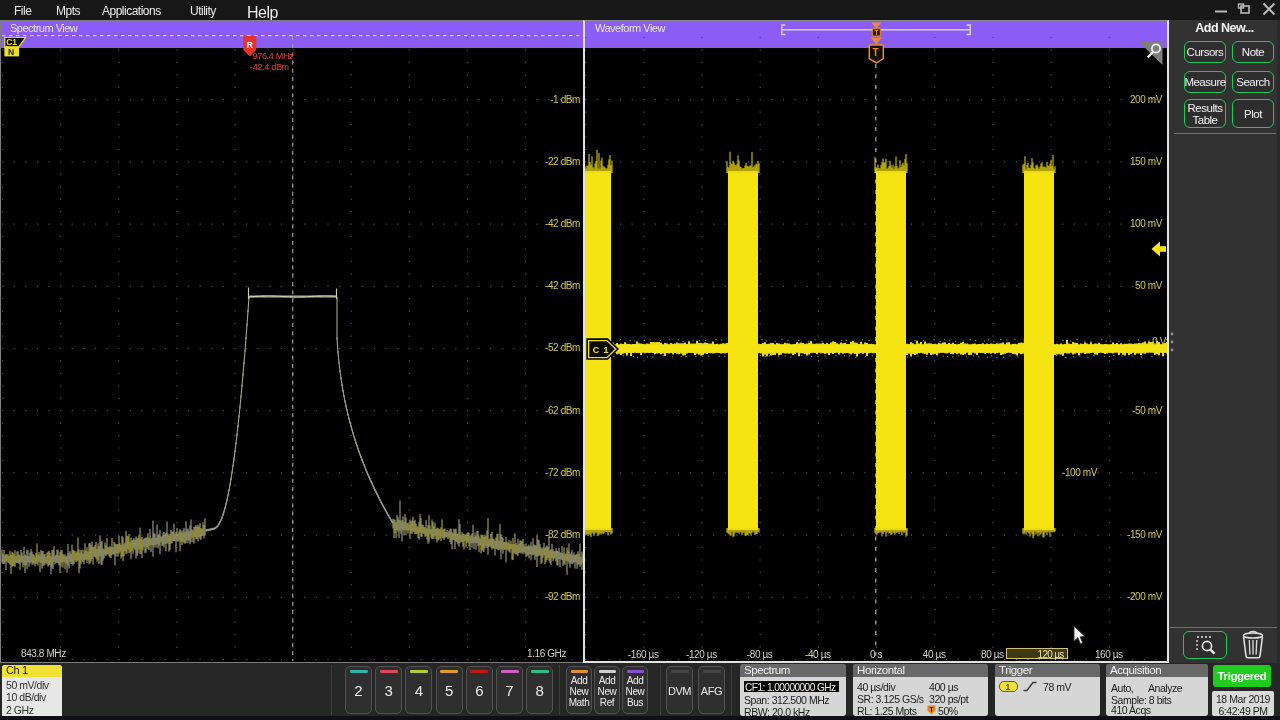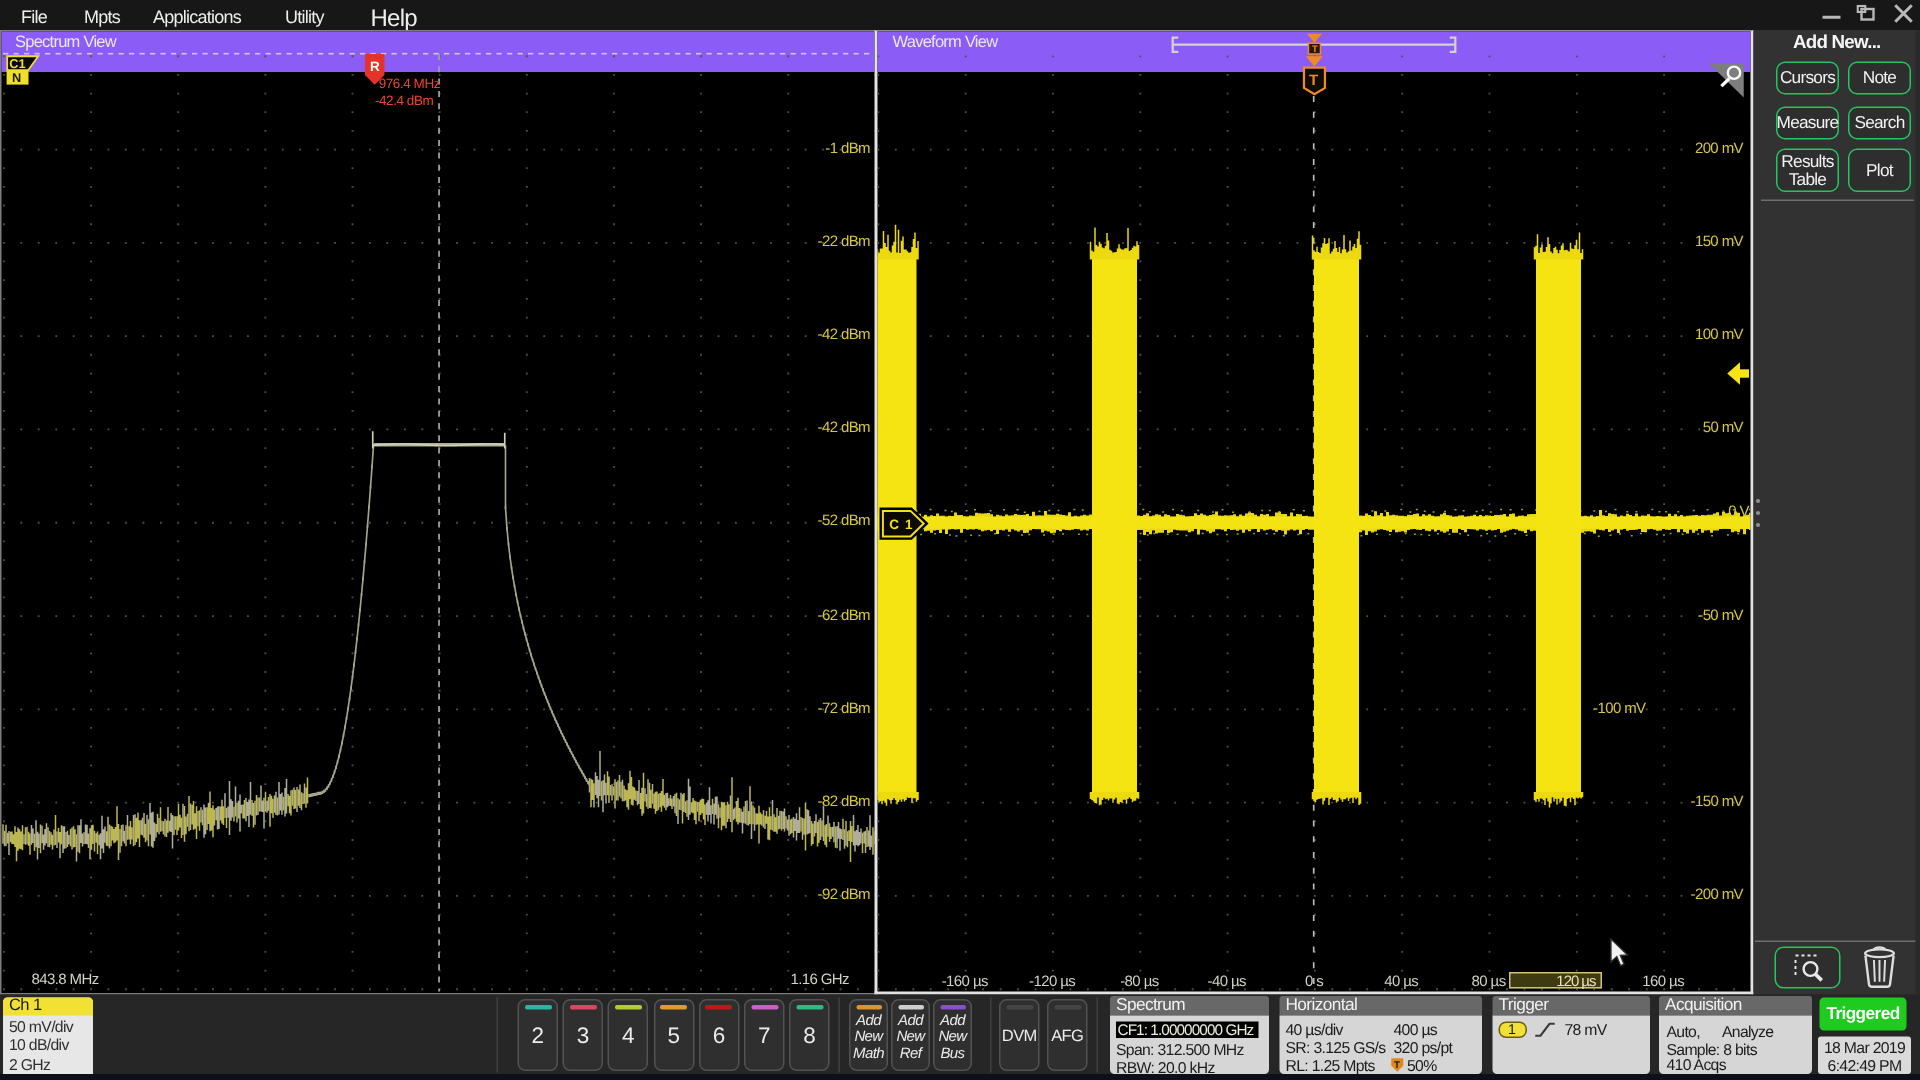--- a/index.html
+++ b/index.html
@@ -11,21 +11,21 @@
 .panelhdr { position:absolute; height:27px; background:#8b5cf6; color:#e9e9e9;
   font-size:11px; letter-spacing:-0.5px; line-height:15px; }
 .btn { position:absolute; background:#2e2e2e; border:1px solid #22c55e; border-radius:6px;
   color:#f2f2f2; font-size:11.5px; letter-spacing:-0.5px; display:flex;
   align-items:center; justify-content:center; text-align:center; }
 .chbtn { position:absolute; width:27px; height:48px; background:#2f2f2f;
   border:1px solid #525252; border-radius:5px; }
 .chbar { position:absolute; left:3.5px; top:3px; width:18px; height:2.6px; border-radius:1.3px; }
 .chnum { position:absolute; width:100%; text-align:center; top:15px; font-size:15px; color:#ececec; }
 .ch3l { position:absolute; width:100%; top:9px; text-align:center; font-size:10px;
-  line-height:10.8px; color:#ececec; letter-spacing:-0.4px;font-style:italic; }
+  line-height:10.8px; color:#ececec; letter-spacing:-0.4px; }
 .bpanel-h { position:absolute; background:#686868; color:#f2f2f2; font-size:11.5px;
   letter-spacing:-0.4px; height:12.5px; line-height:12.5px; padding-left:4px;
   border-radius:2px 2px 0 0; }
 .bpanel-b { position:absolute; background:#d6d6d6; border-radius:0 0 3px 3px; }
 .bt { position:absolute; font-size:10.5px; letter-spacing:-0.45px; color:#1c1c1c; white-space:nowrap; }
 </style></head>
 <body>
 <div id="app">
 
 <div style="position:absolute;left:0;top:0;width:1280px;height:20px;background:#171717"></div>

